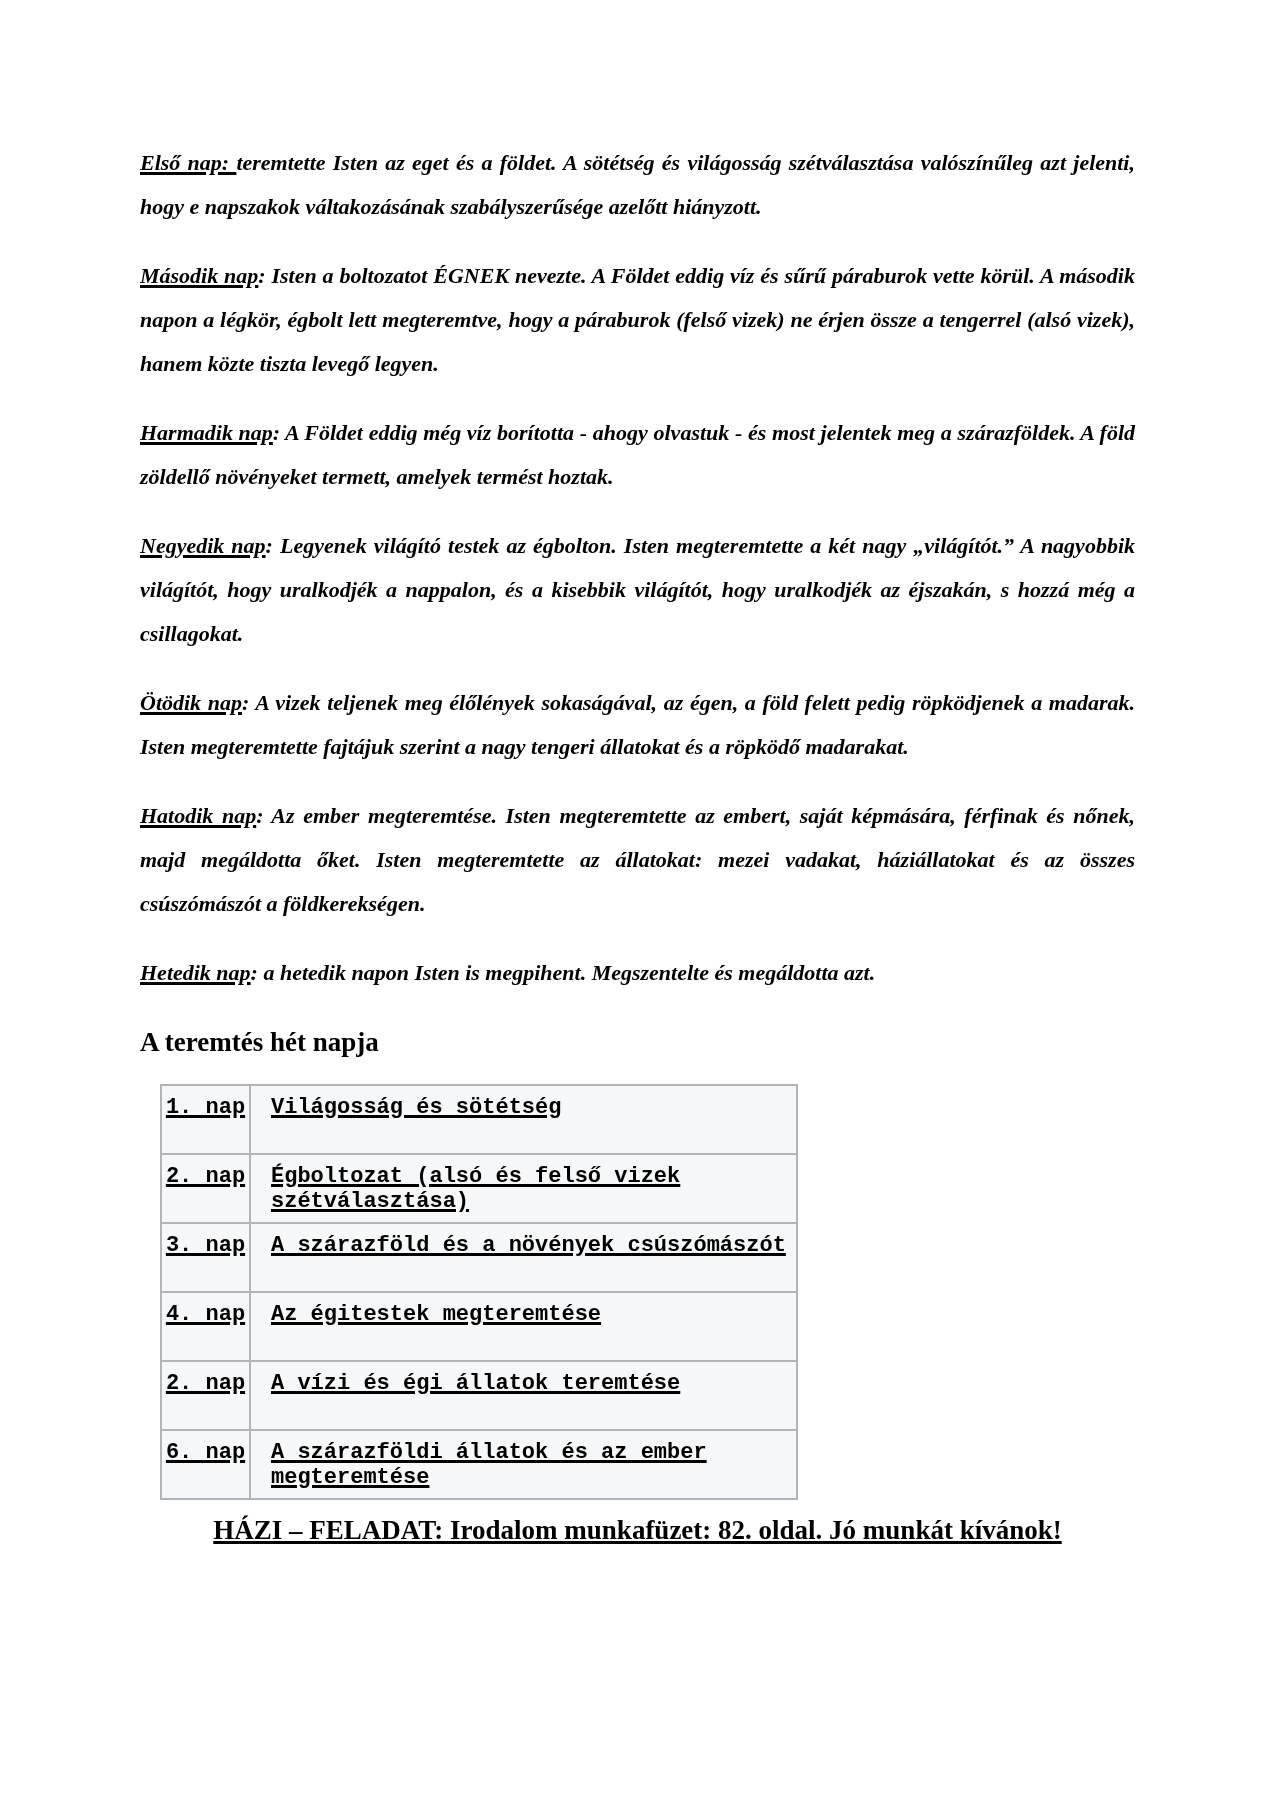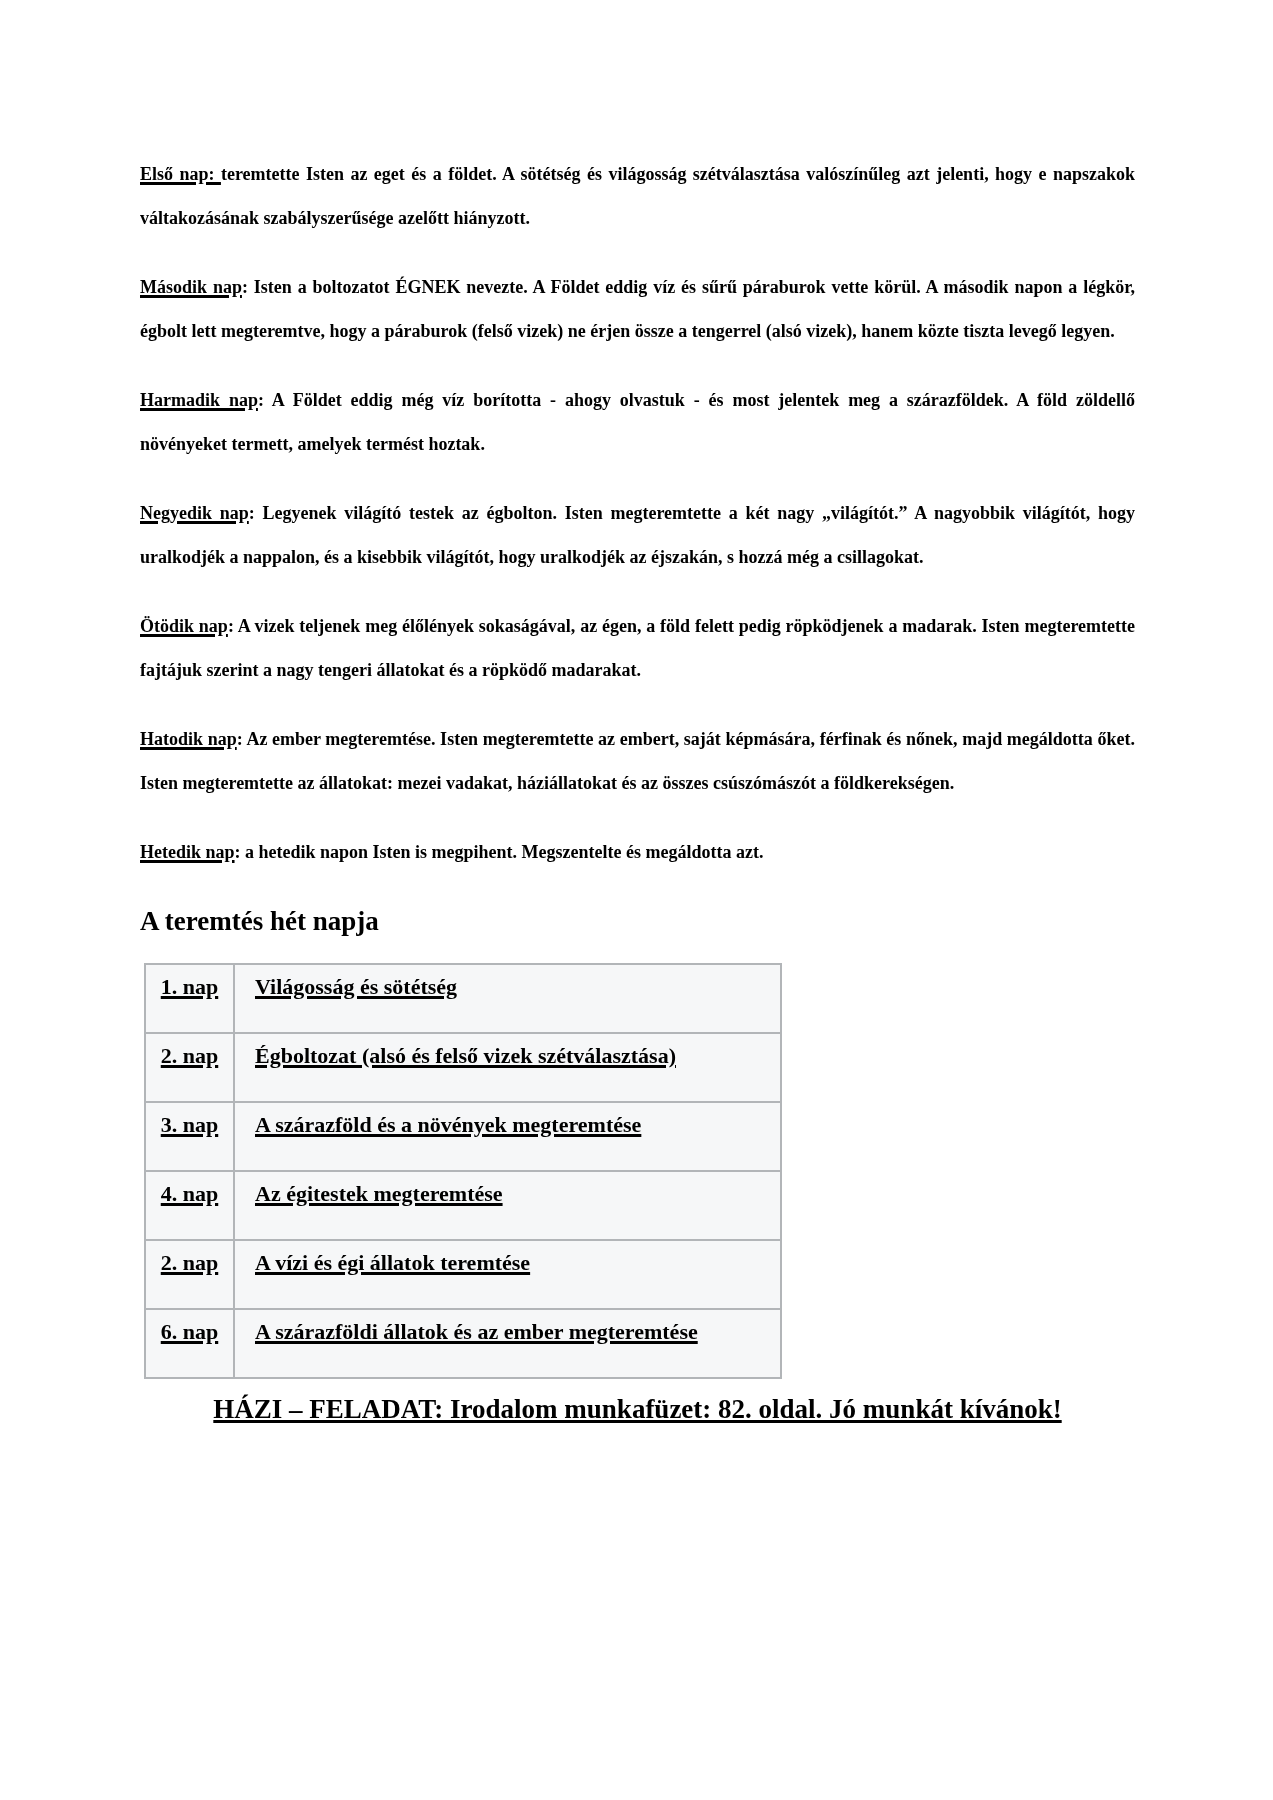--- a/index.html
+++ b/index.html
@@ -15,41 +15,43 @@
     position: relative;
     overflow: hidden;
   }
   .page {
     box-sizing: border-box;
     width: 1273px;
     height: 1800px;
     padding: 136px 138px 0 140px;
   }
   .para {
-    font-size: 18px;
+    font-size: 22px;
     font-weight: bold;
     line-height: 44px;
     text-align: justify;
-    margin: 16px 0 25px 0;
+    margin: 5px 0 25px 0;
+    font-style: italic;
   }
   .u {
     text-decoration: underline;
     text-decoration-thickness: 2.5px;
   }
   .table-heading {
     font-size: 27px;
     font-weight: bold;
     line-height: 44px;
     margin: 0 0 20px 0;
     text-decoration-thickness: 2.5px;
   }
   table.days {
     border-collapse: collapse;
-    margin-left: 4px;
+    margin-left: 20px;
     table-layout: fixed;
+    font-family: Liberation Mono, monospace;
   }
   table.days td {
     border: 2px solid #b2b5b8;
     background: #f6f7f8;
     vertical-align: top;
     font-size: 22px;
     font-weight: bold;
     height: 69px;
     box-sizing: border-box;
     padding-top: 9px;
@@ -98,21 +100,21 @@
       <tr>
         <td class="day-cell"><span class="u">1. nap</span></td>
         <td class="event-cell"><span class="u">Világosság és sötétség</span></td>
       </tr>
       <tr>
         <td class="day-cell"><span class="u">2. nap</span></td>
         <td class="event-cell"><span class="u">Égboltozat (alsó és felső vizek szétválasztása)</span></td>
       </tr>
       <tr>
         <td class="day-cell"><span class="u">3. nap</span></td>
-        <td class="event-cell"><span class="u">A szárazföld és a növények megteremtése</span></td>
+        <td class="event-cell"><span class="u">A szárazföld és a növények csúszómászót</span></td>
       </tr>
       <tr>
         <td class="day-cell"><span class="u">4. nap</span></td>
         <td class="event-cell"><span class="u">Az égitestek megteremtése</span></td>
       </tr>
       <tr>
         <td class="day-cell"><span class="u">2. nap</span></td>
         <td class="event-cell"><span class="u">A vízi és égi állatok teremtése</span></td>
       </tr>
       <tr>

